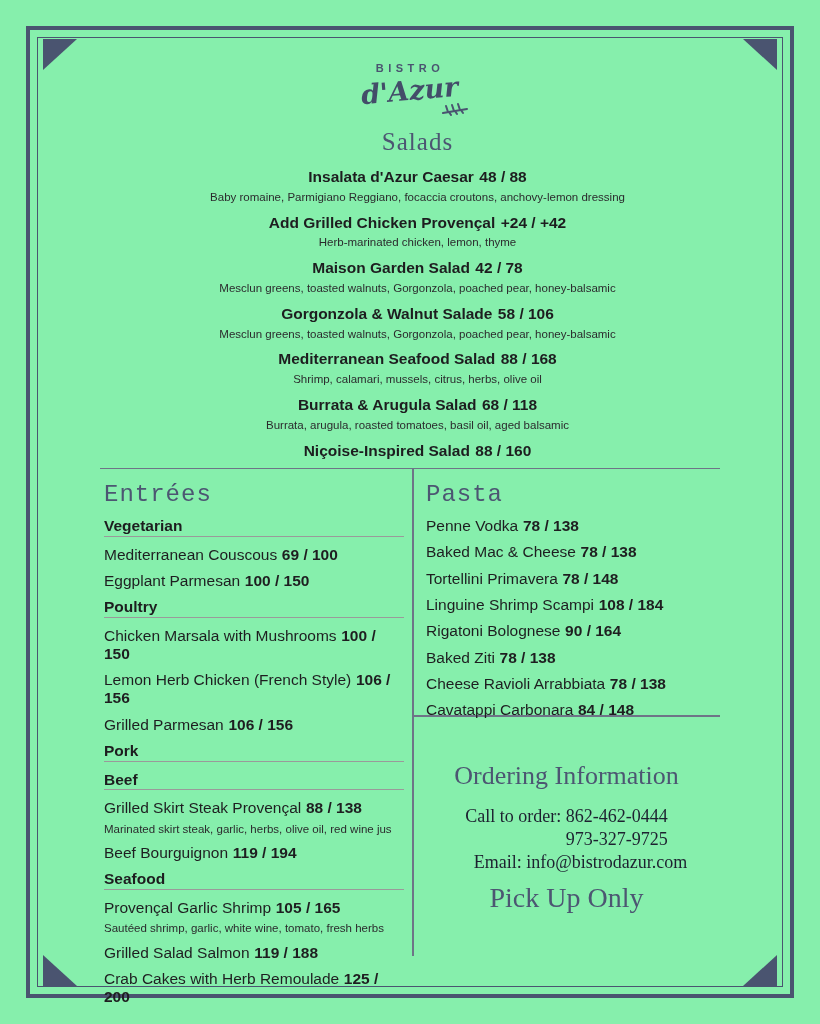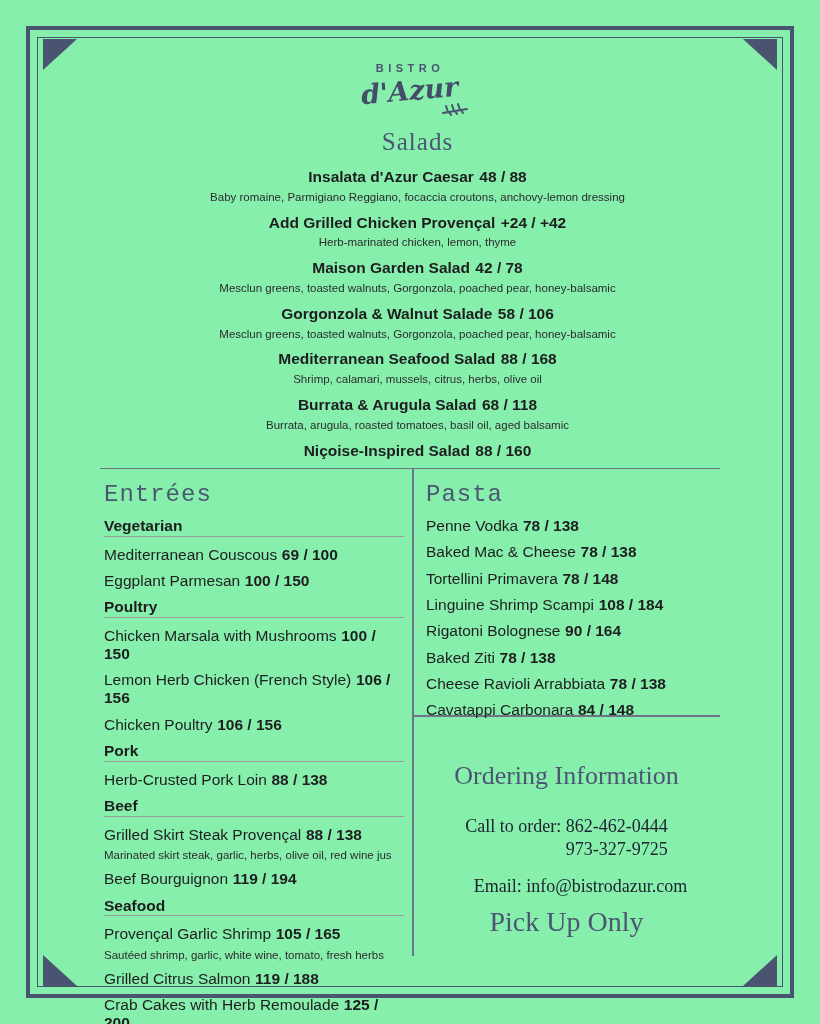--- a/index.html
+++ b/index.html
@@ -52,24 +52,24 @@
     border-bottom:1.5px solid #9a9a9a; padding-bottom:1px; margin:4px 0 9px 0; line-height:1.15;
   }
   .menu-line { font-size:15.5px; color:#1e1e20; line-height:1.15; margin-bottom:8.5px; }
   .menu-line .price { font-weight:bold; margin-left:0.3em; }
   .menu-desc { font-size:11.5px; font-weight:500; color:#2b2b2d; line-height:1.15; margin:-3px 0 8px 0; }
   .cat-block { display:block; }
 
   
   .ordering { position:absolute; left:313px; top:246px; width:307px; text-align:center; padding-top:46px;
               font-family:"Liberation Serif", serif; color:#1d2130; }
-  .ordering-title { font-family:"Liberation Serif", serif; font-size:26px; color:#4c5672; margin-bottom:24px; }
+  .ordering-title { font-family:"Liberation Serif", serif; font-size:26px; color:#4c5672; margin-bottom:14px; }
   .phone-block { display:inline-block; text-align:left; font-size:18px; line-height:1.25; }
   .phone-line2 { text-align:right; }
-  .email-line { font-size:18px; line-height:1.25; margin-top:15px;padding-left:28px; }
+  .email-line { font-size:18px; line-height:1.25; margin-top:1px;padding-left:28px; }
   .pickup { font-family:"Liberation Serif", serif; font-size:28px; color:#4c5672; margin-top:8px; }
 </style>
 </head>
 <body>
 
 <div class="page">
 
   <div class="frame-outer"></div>
   <div class="frame-inner"></div>
   <div class="corner tl"></div>
@@ -124,34 +124,33 @@
     <div class="col-left">
       <div class="col-title">Entrées</div>
 
       <span class="category cat-block">Vegetarian</span>
       <div class="menu-line"><span>Mediterranean Couscous</span><span class="price">69 / 100</span></div>
       <div class="menu-line"><span>Eggplant Parmesan</span><span class="price">100 / 150</span></div>
 
       <span class="category cat-block">Poultry</span>
       <div class="menu-line"><span>Chicken Marsala with Mushrooms</span><span class="price">100 / 150</span></div>
       <div class="menu-line"><span>Lemon Herb Chicken (French Style)</span><span class="price">106 / 156</span></div>
-      <div class="menu-line"><span>Chicken Poultry</span><span class="price">106 / 156</span></div>
+      <div class="menu-line"><span>Grilled Parmesan</span><span class="price">106 / 156</span></div>
 
       <span class="category cat-block">Pork</span>
-      <div class="menu-line"><span>Herb-Crusted Pork Loin</span><span class="price">88 / 138</span></div>
 
       <span class="category cat-block">Beef</span>
       <div class="menu-line"><span>Grilled Skirt Steak Provençal</span><span class="price">88 / 138</span></div>
       <div class="menu-desc">Marinated skirt steak, garlic, herbs, olive oil, red wine jus</div>
       <div class="menu-line"><span>Beef Bourguignon</span><span class="price">119 / 194</span></div>
 
       <span class="category cat-block">Seafood</span>
       <div class="menu-line"><span>Provençal Garlic Shrimp</span><span class="price">105 / 165</span></div>
       <div class="menu-desc">Sautéed shrimp, garlic, white wine, tomato, fresh herbs</div>
-      <div class="menu-line"><span>Grilled Citrus Salmon</span><span class="price">119 / 188</span></div>
+      <div class="menu-line"><span>Grilled Salad Salmon</span><span class="price">119 / 188</span></div>
       <div class="menu-line"><span>Crab Cakes with Herb Remoulade</span><span class="price">125 / 200</span></div>
     </div>
 
     <div class="col-right">
       <div class="col-title">Pasta</div>
       <div class="menu-line"><span>Penne Vodka</span><span class="price">78 / 138</span></div>
       <div class="menu-line"><span>Baked Mac &amp; Cheese</span><span class="price">78 / 138</span></div>
       <div class="menu-line"><span>Tortellini Primavera</span><span class="price">78 / 148</span></div>
       <div class="menu-line"><span>Linguine Shrimp Scampi</span><span class="price">108 / 184</span></div>
       <div class="menu-line"><span>Rigatoni Bolognese</span><span class="price">90 / 164</span></div>

